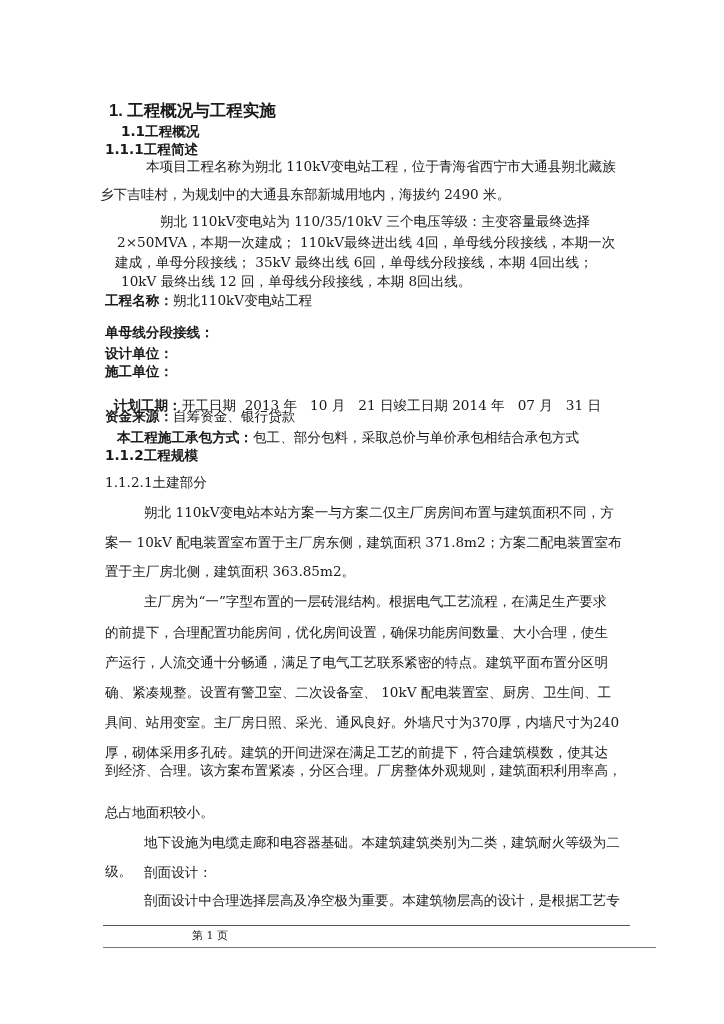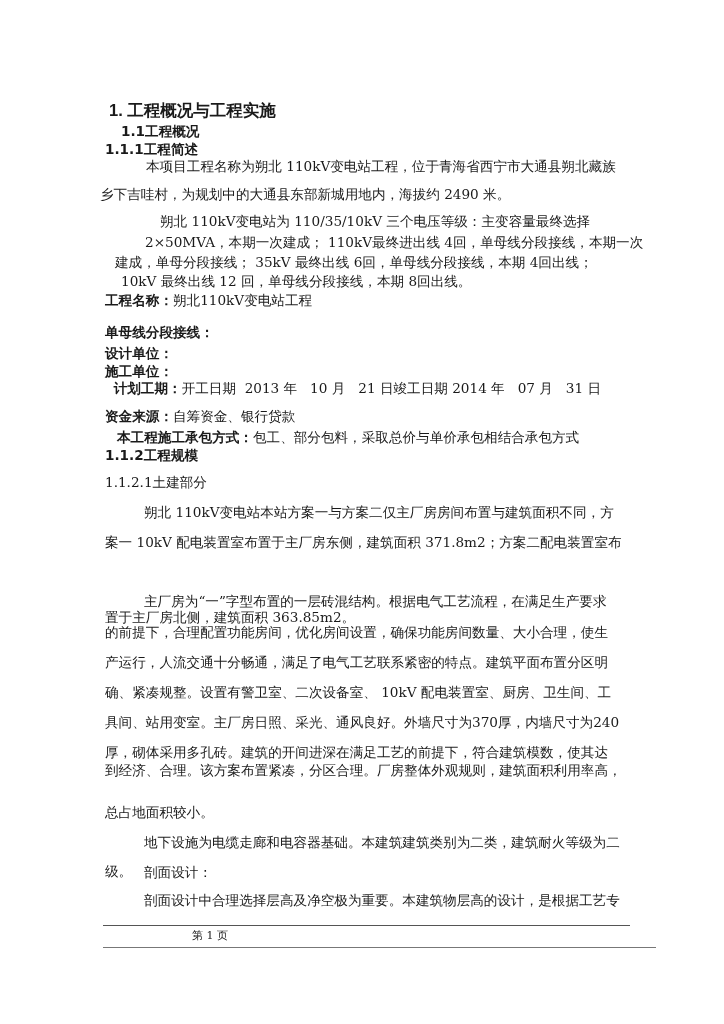--- a/index.html
+++ b/index.html
@@ -16,52 +16,52 @@
 <body>
 
 <div class="ln h1" style="left:109px;top:101px;">1. 工程概况与工程实施</div>
 <div class="ln h2 bold" style="left:105px;top:122px;margin-left:16px;">1.1工程概况</div>
 <div class="ln h2 bold" style="left:105px;top:140px;">1.1.1工程简述</div>
 
 <div class="ln" style="left:146px;top:157px;width:508px;">本项目工程名称为朔北 110kV变电站工程，位于青海省西宁市大通县朔北藏族</div>
 <div class="ln" style="left:100px;top:185px;">乡下吉哇村，为规划中的大通县东部新城用地内，海拔约 2490 米。</div>
 
 <div class="ln" style="left:160px;top:212px;">朔北 110kV变电站为 110/35/10kV 三个电压等级：主变容量最终选择</div>
-<div class="ln" style="left:117px;top:233px;margin-left:28px;">2×50MVA，本期一次建成；  110kV最终进出线 4回，单母线分段接线，本期一次</div>
+<div class="ln" style="left:117px;top:233px;">2×50MVA，本期一次建成；  110kV最终进出线 4回，单母线分段接线，本期一次</div>
 <div class="ln" style="left:115px;top:253px;">建成，单母分段接线；  35kV 最终出线 6回，单母线分段接线，本期 4回出线；</div>
 <div class="ln" style="left:121px;top:272px;">10kV 最终出线  12 回，单母线分段接线，本期 8回出线。</div>
 
 <div class="ln" style="left:105px;top:291px;">
   <span class="lbl">工程名称：</span><span>朔北110kV变电站工程</span>
 </div>
 <div class="ln" style="left:105px;top:323px;">
   <span class="lbl">单母线分段接线：</span><span></span>
 </div>
 <div class="ln" style="left:105px;top:344px;">
   <span class="lbl">设计单位：</span><span></span>
 </div>
 <div class="ln" style="left:105px;top:362px;">
   <span class="lbl">施工单位：</span><span></span>
 </div>
-<div class="ln" style="left:105px;top:361px;white-space:pre;">
+<div class="ln" style="left:105px;top:378px;white-space:pre;">
   <span class="lbl">计划工期：</span><span>开工日期  2013 年   10 月   21 日竣工日期 2014 年   07 月   31 日</span>
 </div>
 <div class="ln" style="left:105px;top:407px;">
   <span class="lbl">资金来源：</span><span>自筹资金、银行贷款</span>
 </div>
 <div class="ln" style="left:117px;top:428px;">
   <span class="lbl">本工程施工承包方式：</span><span>包工、部分包料，采取总价与单价承包相结合承包方式</span>
 </div>
 
 <div class="ln h2 bold" style="left:105px;top:446px;">1.1.2工程规模</div>
 <div class="ln" style="left:105px;top:473px;">1.1.2.1土建部分</div>
 
 <div class="ln" style="left:144px;top:503px;">朔北  110kV变电站本站方案一与方案二仅主厂房房间布置与建筑面积不同，方</div>
 <div class="ln" style="left:105px;top:533px;">案一  10kV 配电装置室布置于主厂房东侧，建筑面积 371.8m2；方案二配电装置室布</div>
-<div class="ln" style="left:105px;top:562px;margin-top:46px;">置于主厂房北侧，建筑面积 363.85m2。</div>
+<div class="ln" style="left:105px;top:562px;">置于主厂房北侧，建筑面积 363.85m2。</div>
 <div class="ln" style="left:144px;top:592px;">主厂房为“一”字型布置的一层砖混结构。根据电气工艺流程，在满足生产要求</div>
 <div class="ln" style="left:105px;top:623px;">的前提下，合理配置功能房间，优化房间设置，确保功能房间数量、大小合理，使生</div>
 <div class="ln" style="left:105px;top:653px;">产运行，人流交通十分畅通，满足了电气工艺联系紧密的特点。建筑平面布置分区明</div>
 <div class="ln" style="left:105px;top:683px;">确、紧凑规整。设置有警卫室、二次设备室、 10kV 配电装置室、厨房、卫生间、工</div>
 <div class="ln" style="left:105px;top:713px;">具间、站用变室。主厂房日照、采光、通风良好。外墙尺寸为370厚，内墙尺寸为240</div>
 <div class="ln" style="left:105px;top:743px;">厚，砌体采用多孔砖。建筑的开间进深在满足工艺的前提下，符合建筑模数，使其达</div>
 <div class="ln" style="left:105px;top:761px;">到经济、合理。该方案布置紧凑，分区合理。厂房整体外观规则，建筑面积利用率高，</div>
 <div class="ln" style="left:105px;top:803px;">总占地面积较小。</div>
 <div class="ln" style="left:144px;top:833px;">地下设施为电缆走廊和电容器基础。本建筑建筑类别为二类，建筑耐火等级为二</div>
 <div class="ln" style="left:105px;top:862px;">级。</div>

